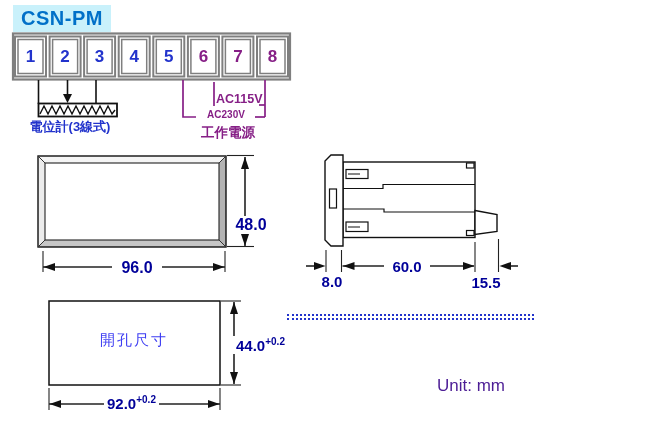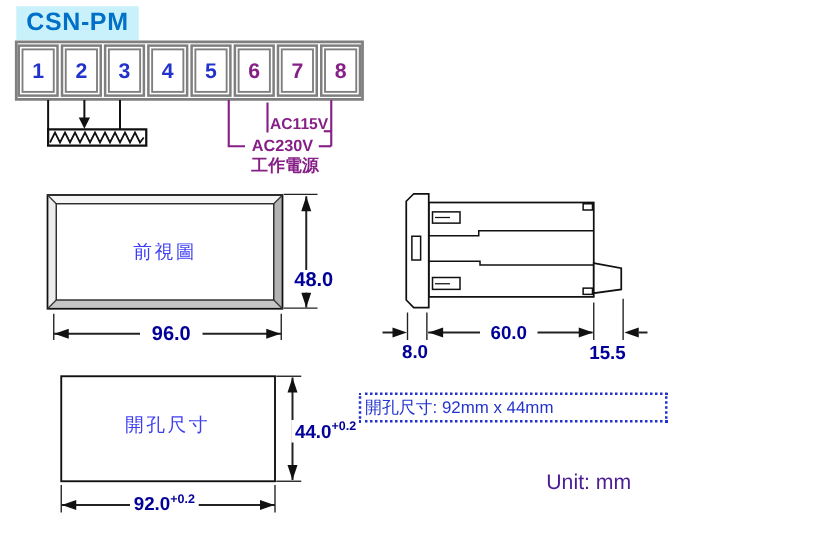--- a/index.html
+++ b/index.html
@@ -165,34 +165,33 @@
 
   <div class="tnum blue" style="left:15px;top:44px;">1</div>
   <div class="tnum blue" style="left:49.6px;top:44px;">2</div>
   <div class="tnum blue" style="left:84.1px;top:44px;">3</div>
   <div class="tnum blue" style="left:118.7px;top:44px;">4</div>
   <div class="tnum blue" style="left:153.3px;top:44px;">5</div>
   <div class="tnum purple" style="left:187.9px;top:44px;">6</div>
   <div class="tnum purple" style="left:222.4px;top:44px;">7</div>
   <div class="tnum purple" style="left:257px;top:44px;">8</div>
 
+  <div class="lbl center" style="left:14px;top:118px;width:112px;font-size:13px;font-weight:bold;color:var(--accent-blue);">電位計(3線式)</div>
   <div class="lbl pur" style="left:216px;top:92px;font-size:12.5px;">AC115V</div>
-  <div class="lbl pur center" style="left:197px;top:109px;width:58px;font-size:13px;">AC230V</div>
+  <div class="lbl pur center" style="left:197px;top:109px;width:58px;font-size:10px;">AC230V</div>
   <div class="lbl pur center" style="left:197px;top:124px;width:62px;font-size:13.5px;font-family:Liberation Serif, serif;">工作電源</div>
 
-  <div class="lbl cjk center" style="left:52px;top:192px;width:160px;">前視圖</div>
   <div class="lbl dim big center onwhite" style="left:229px;top:192px;width:38px;margin-top:24px;">48.0</div>
   <div class="lbl dim big center onwhite" style="left:112px;top:259px;width:44px;">96.0</div>
 
   <div class="lbl dim center" style="left:313px;top:273px;width:38px;">8.0</div>
   <div class="lbl dim center onwhite" style="left:384px;top:258px;width:40px;">60.0</div>
   <div class="lbl dim center" style="left:463px;top:274px;width:46px;">15.5</div>
 
   <div class="lbl cjk center" style="left:59px;top:331px;width:150px;">開孔尺寸</div>
   <div class="lbl dim onwhite" style="left:233px;top:336px;"><span>44.0</span><sup>+0.2</sup></div>
   <div class="lbl dim onwhite" style="left:104px;top:394px;"><span>92.0</span><sup>+0.2</sup></div>
 
   <div class="lbl specbox" style="left:287px;top:314px;">
-    <div>開孔尺寸: 92mm x 44mm</div>
   </div>
 
   <div class="lbl" style="left:437px;top:376px;font-size:17px;color:#4c1d95;text-align:center;">Unit: mm</div>
 </div>
 
 </body></html>

